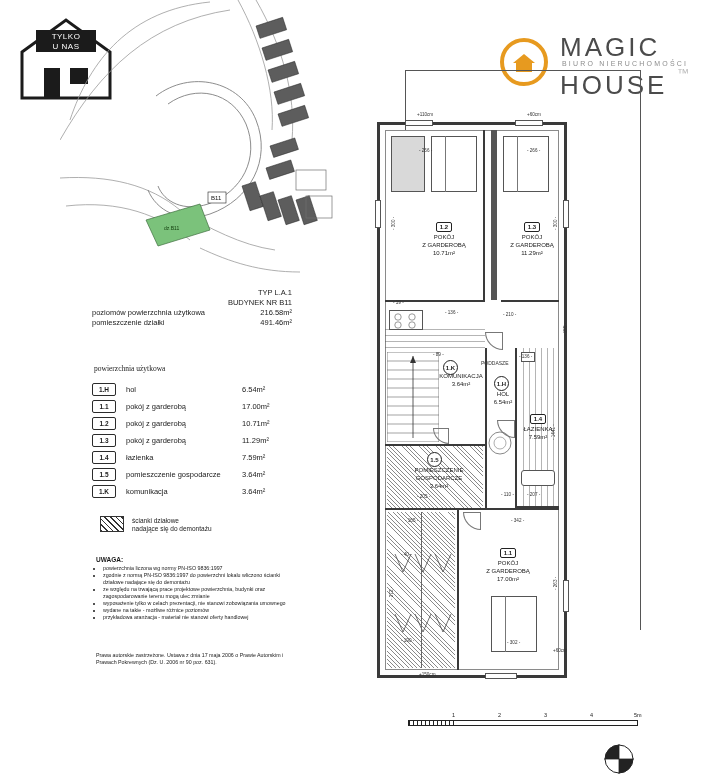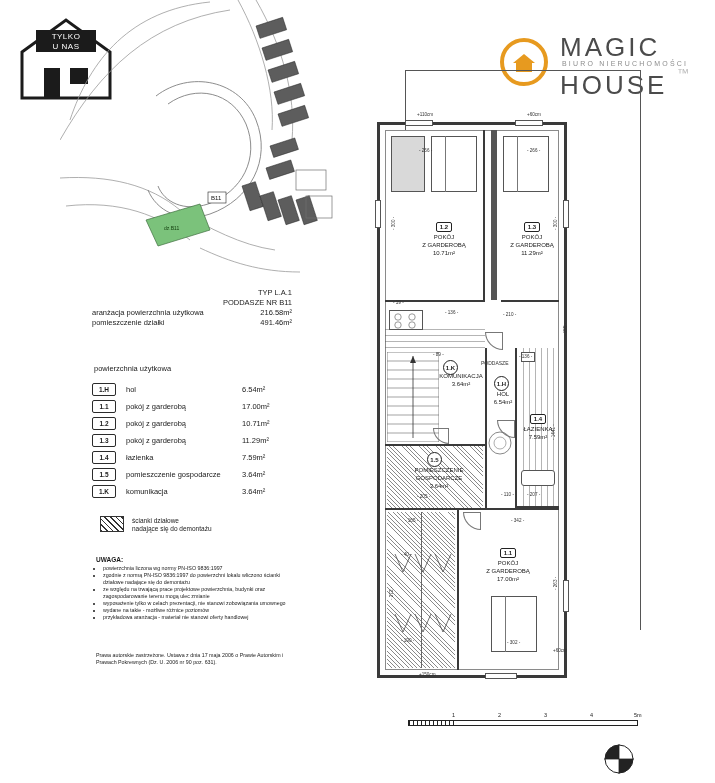--- a/index.html
+++ b/index.html
@@ -64,21 +64,21 @@
   #infoblock .line { font-size:7.5px; line-height:10px; }
   #infoblock .row { display:flex; justify-content:space-between; font-size:7.5px; line-height:10px;}
   #infoblock .row .v { font-size:7.5px; }
 
   #floorbox {
     position:absolute; left:92px; top:337px; width:190px; height:24px;
     border:1px solid #222;
     display:flex; align-items:center; justify-content:space-between;
     padding:0 6px; font-size:8px; font-weight:bold;
   }
-  #uzytkowa { position:absolute; left:94px; top:364px; font-size:7.5px; }
+  #uzytkowa { position:absolute; left:94px; top:364px; font-size:7.5px;font-family:Liberation Serif, serif; }
 
   #roomtable { position:absolute; left:92px; top:381px; width:192px; }
   #roomtable .r { display:flex; align-items:center; height:17px; font-size:7.5px; }
   #roomtable .r .code {
     width:24px; height:13px; border:1px solid #2b2b2b; border-radius:2px;
     display:flex; align-items:center; justify-content:center;
     font-size:6.5px; font-weight:bold; margin-right:10px; background:#fff;
   }
   #roomtable .r .nm { flex:1; }
   #roomtable .r .ar { width:42px; text-align:left; }
@@ -207,23 +207,23 @@
         <rect x="246" y="196" width="26" height="22"></rect>
       </g>
 
       <rect x="148" y="192" width="18" height="11" fill="#ffffff" stroke="#222" stroke-width="0.6"></rect>
       <text x="151" y="200" font-size="6" fill="#111" font-family="Liberation Sans, sans-serif">B11</text>
     </svg>
   </div>
 
   <div id="infoblock">
     <div class="line">TYP L.A.1</div>
-    <div class="line">PODDASZE NR B11</div>
+    <div class="line">BUDYNEK NR B11</div>
     <div class="row">
-      <span>aranżacja powierzchnia użytkowa</span>
+      <span>poziomów powierzchnia użytkowa</span>
       <span class="v">216.58m²</span>
     </div>
     <div class="row">
       <span>pomieszczenie działki</span>
       <span class="v">491.46m²</span>
     </div>
   </div>
 
   <div id="uzytkowa">powierzchnia użytkowa</div>
 

